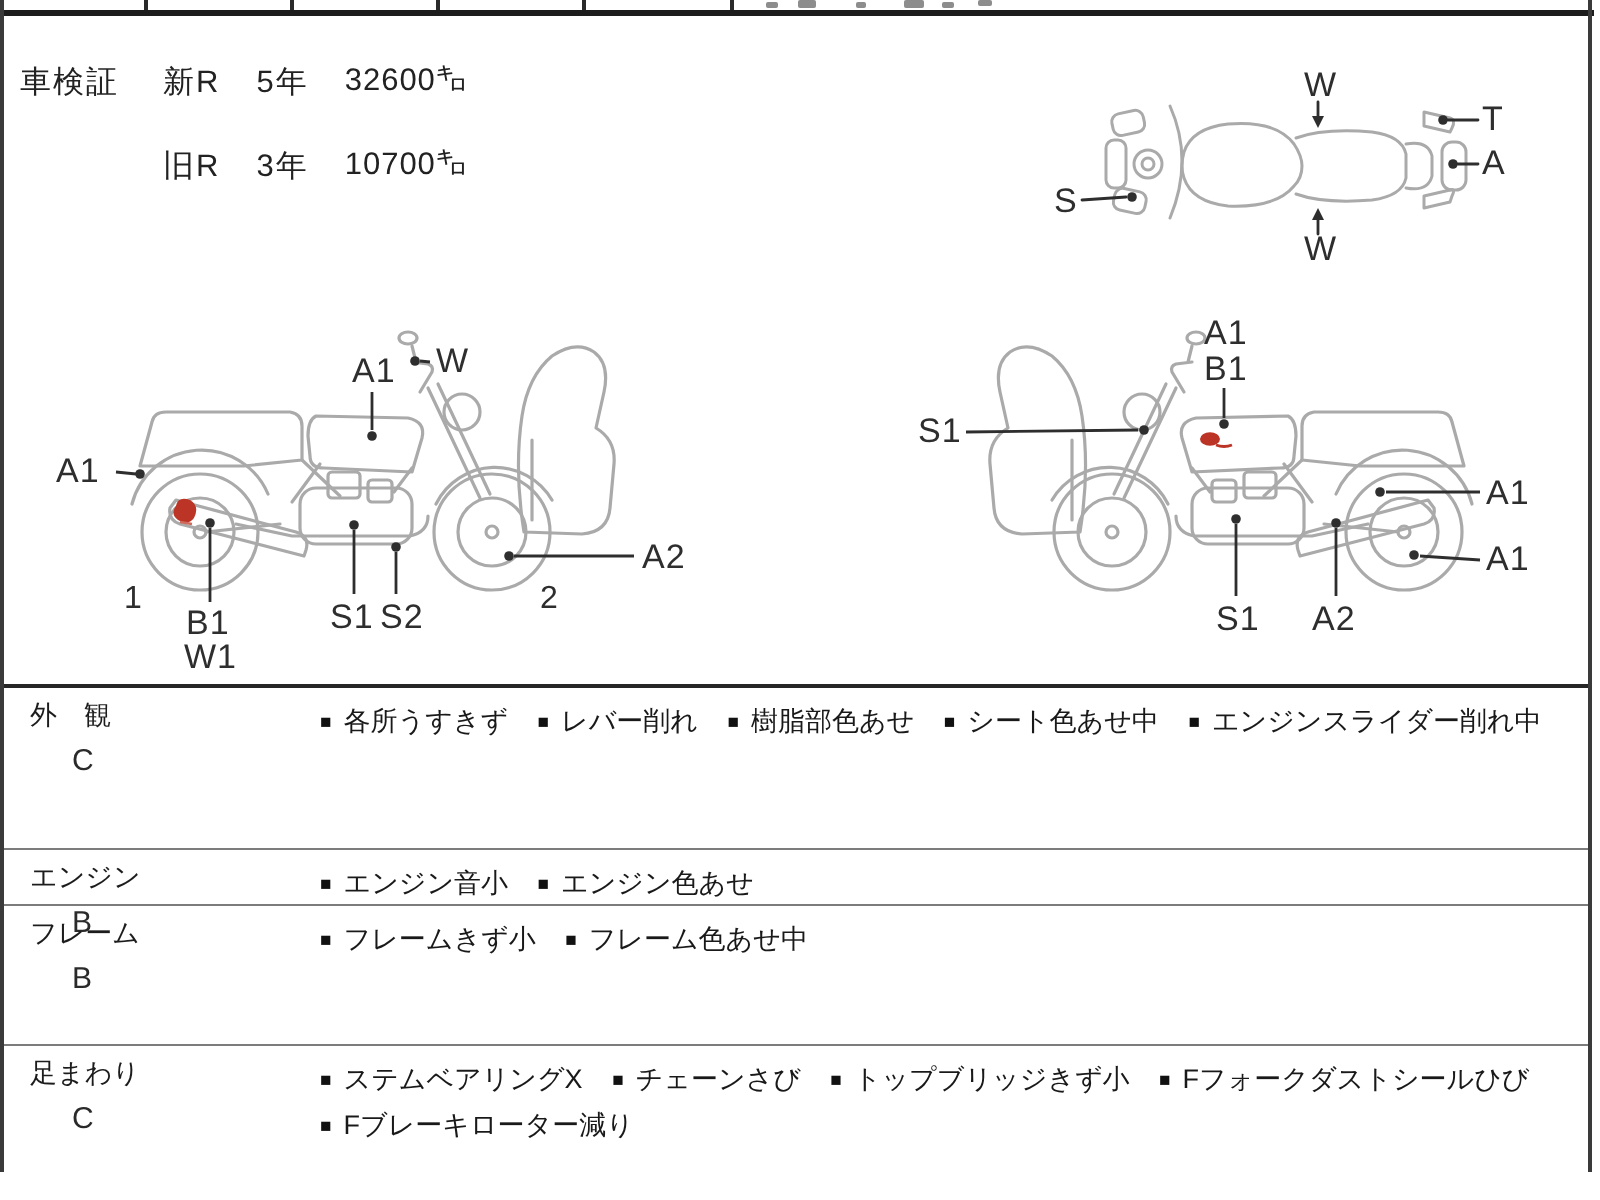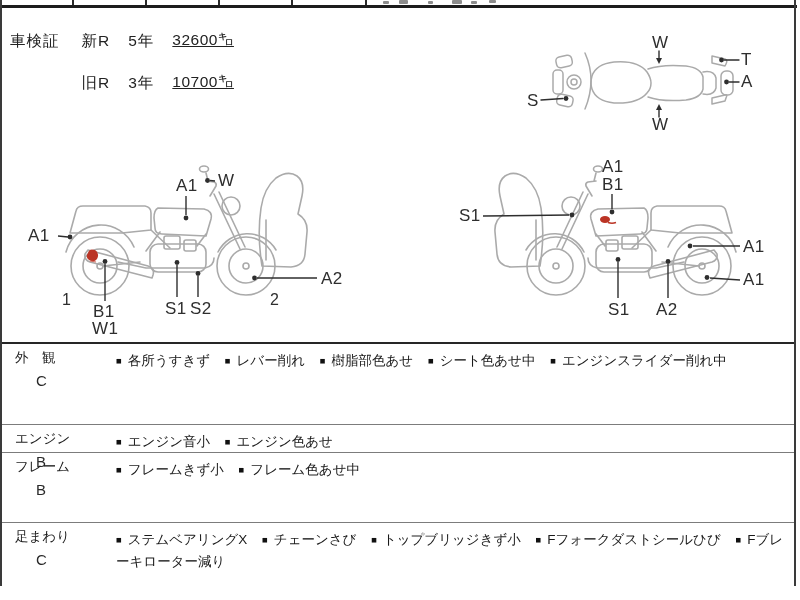--- a/index.html
+++ b/index.html
@@ -14,31 +14,31 @@
 
   
   #border-left  { position:absolute; left:0;   top:0;  width:2px; height:586px; background:#3a3a3a; }
   #border-right { position:absolute; left:794px;top:0;  width:2px; height:586px; background:#3a3a3a; }
 
   
   #header { position:absolute; left:10px; top:31px; display:flex; gap:22px;
             font-size:15.5px; letter-spacing:1px; color:#222; }
   #header .rows { display:flex; flex-direction:column; gap:21px; }
   #header .hrow { display:flex; gap:18px; }
-  #header .hrow span.dist { letter-spacing:0.5px;text-decoration:underline; }
+  #header .hrow span.dist { letter-spacing:0.5px; }
 
   
   .dlabel { position:absolute; font-size:17px; color:#2e2e2e; letter-spacing:0.5px;
             line-height:17px; white-space:nowrap; }
   .dnum   { position:absolute; font-size:16px; color:#2e2e2e; line-height:16px; }
 
   svg#diagram { position:absolute; left:0; top:0; pointer-events:none; }
 
   
-  .section { position:absolute; left:2px; width:792px; display:flex; }
+  .section { position:absolute; left:2px; width:792px; display:flex;gap:44px; }
   .sec-b2 { border-top:2px solid #262626; }
   .sec-b1 { border-top:1.5px solid #7c7c7c; }
   .sec-label { width:66px; padding:5px 0 0 13px; flex:0 0 66px; }
   .sec-label .name  { font-size:13.5px; color:#1c1c1c; white-space:nowrap; }
   .sec-label .grade { font-size:15px; color:#2a2a2a; padding-left:21px; margin-top:5px; }
   .sec-items { flex:1; padding:6px 10px 0 0; font-size:13.5px; line-height:21px;
                color:#191919; max-width:712px; overflow-wrap:anywhere;margin-left:48px; }
   .item { margin-right:11px; }
   .item::before { content:"■"; font-size:9.5px; margin-right:6px; position:relative; top:-1.5px; color:#111; }
 </style>

